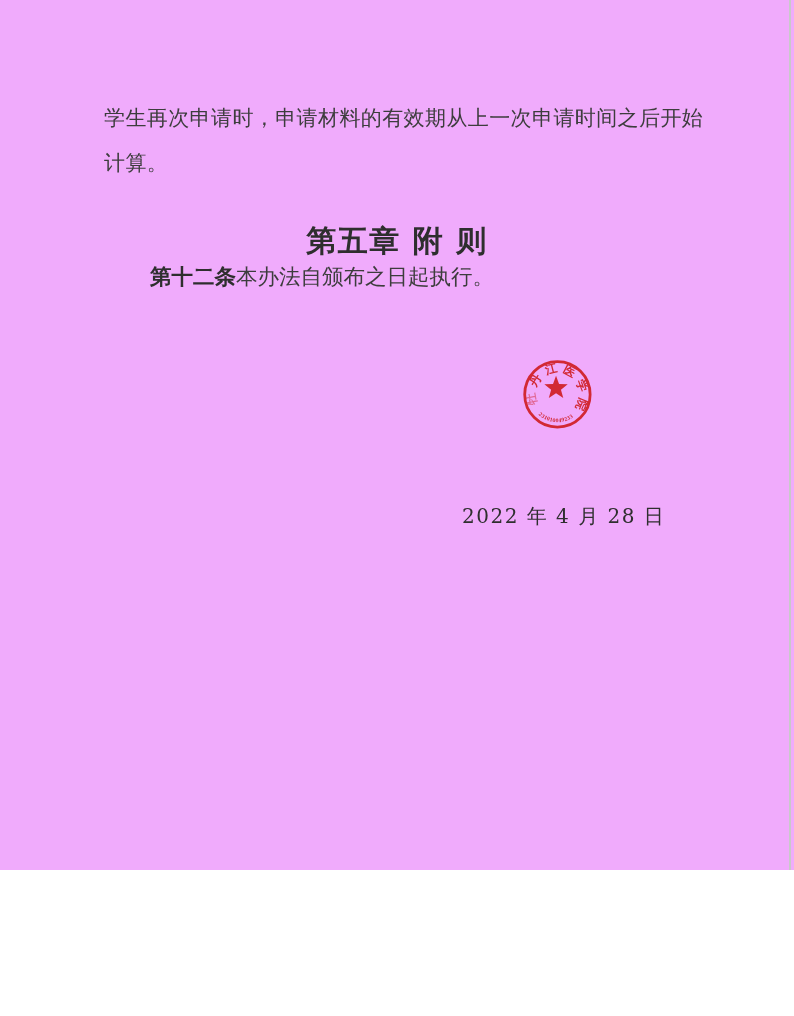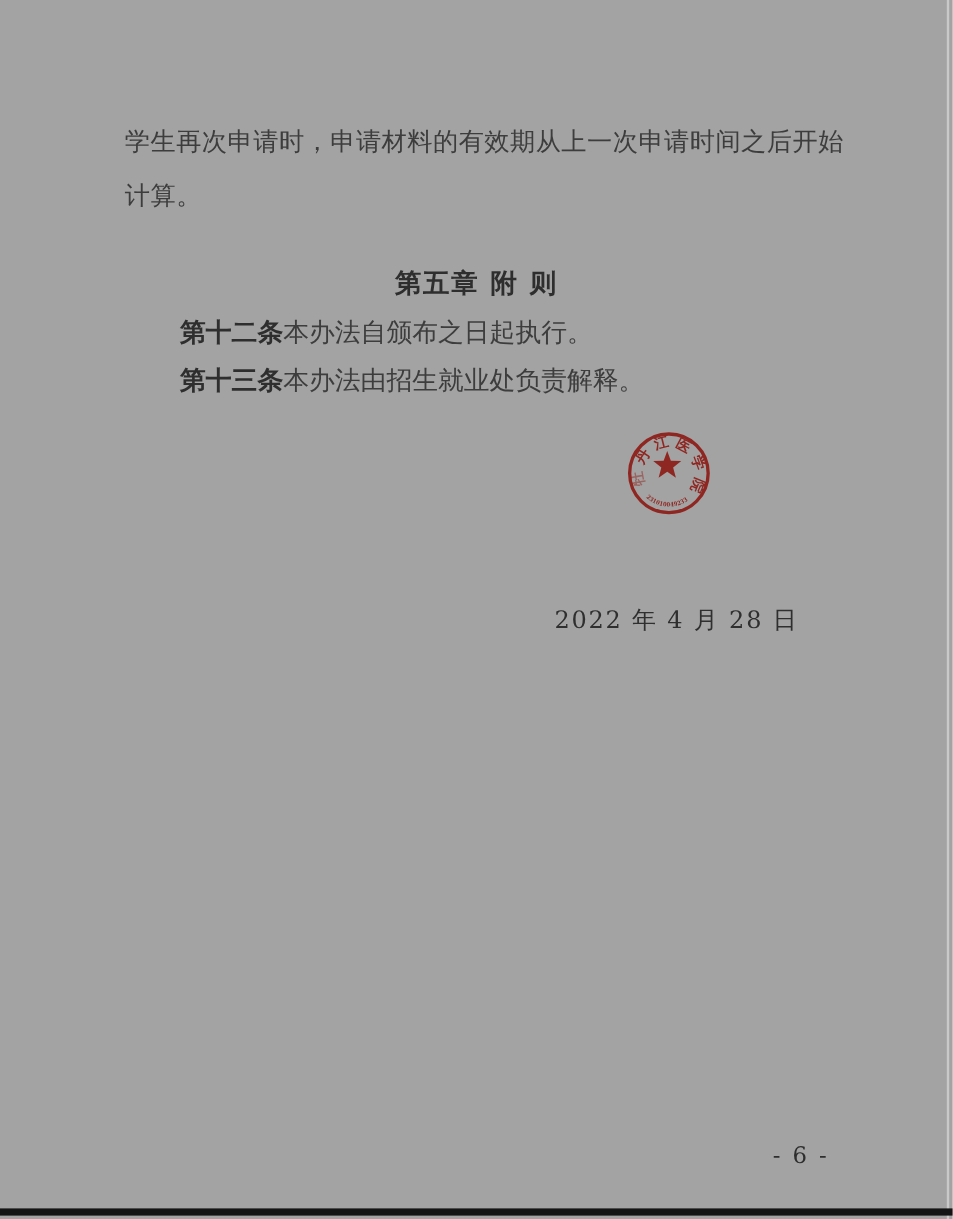--- a/index.html
+++ b/index.html
@@ -1,36 +1,36 @@
 <!DOCTYPE html>
 <html><head>
 <meta charset="utf-8">
 <style>
   * { margin: 0; padding: 0; box-sizing: border-box; }
   html, body { background: #ffffff; }
   #page {
     position: relative;
     width: 794px;
-    height: 1016px;
-    background: #a3a3a3;
+    height: 870px;
+    background: #f0abfc;
     overflow: hidden;
     font-family: "DejaVu Serif", "Liberation Serif", serif;
     color: #383838;
   }
   .abs { position: absolute; }
   .bodytext {
     font-size: 21px;
     letter-spacing: 0.4px;
     white-space: nowrap;
     color: #3d3d3d;
   }
   .heading {
     width: 100%;
     text-align: center;
-    font-size: 22px;
+    font-size: 30px;
     font-weight: bold;
     letter-spacing: 1.5px;
     color: #2e2e2e;
   }
   .article { white-space: nowrap; font-size: 21.5px; color: #3d3d3d; }
   .article .label { font-weight: bold; color: #2e2e2e; }
   .sig {
     white-space: nowrap;
     color: #2f2f2f;
   }
@@ -68,23 +68,20 @@
 
   <div class="abs bodytext" style="left:104px; top:104px;">学生再次申请时，申请材料的有效期从上一次申请时间之后开始</div>
   <div class="abs bodytext" style="left:104px; top:149px;">计算。</div>
 
   <div class="abs heading" style="left:0; top:221px;">第五章 附 则</div>
 
   <div class="abs article" style="left:150px; top:262px;">
     <span class="label">第十二条</span><span>本办法自颁布之日起执行。</span>
   </div>
 
-  <div class="abs article" style="left:150px; top:302px;">
-    <span class="label">第十三条</span><span>本办法由招生就业处负责解释。</span>
-  </div>
 
   <div class="abs sig sig-date" style="left:462px; top:503px;">2022 年 4 月 28 日</div>
 
   <svg id="seal-svg" class="abs" style="left:440px; top:350px;" width="240" height="230" viewBox="440 350 240 580">
     <svg x="440" y="350" width="240" height="230" viewBox="440 350 240 230">
 
       <circle cx="553.5" cy="462" r="82.5" fill="none" stroke-width="7" stroke="#dd2b22"></circle>
 
       <polygon points="550,415 557.6,435.5 579.5,436.4 562.4,450 568.2,471.1 550,459 531.8,471.1 537.6,450 520.5,436.4 542.4,435.5" fill="#dd2b22"></polygon>
 

